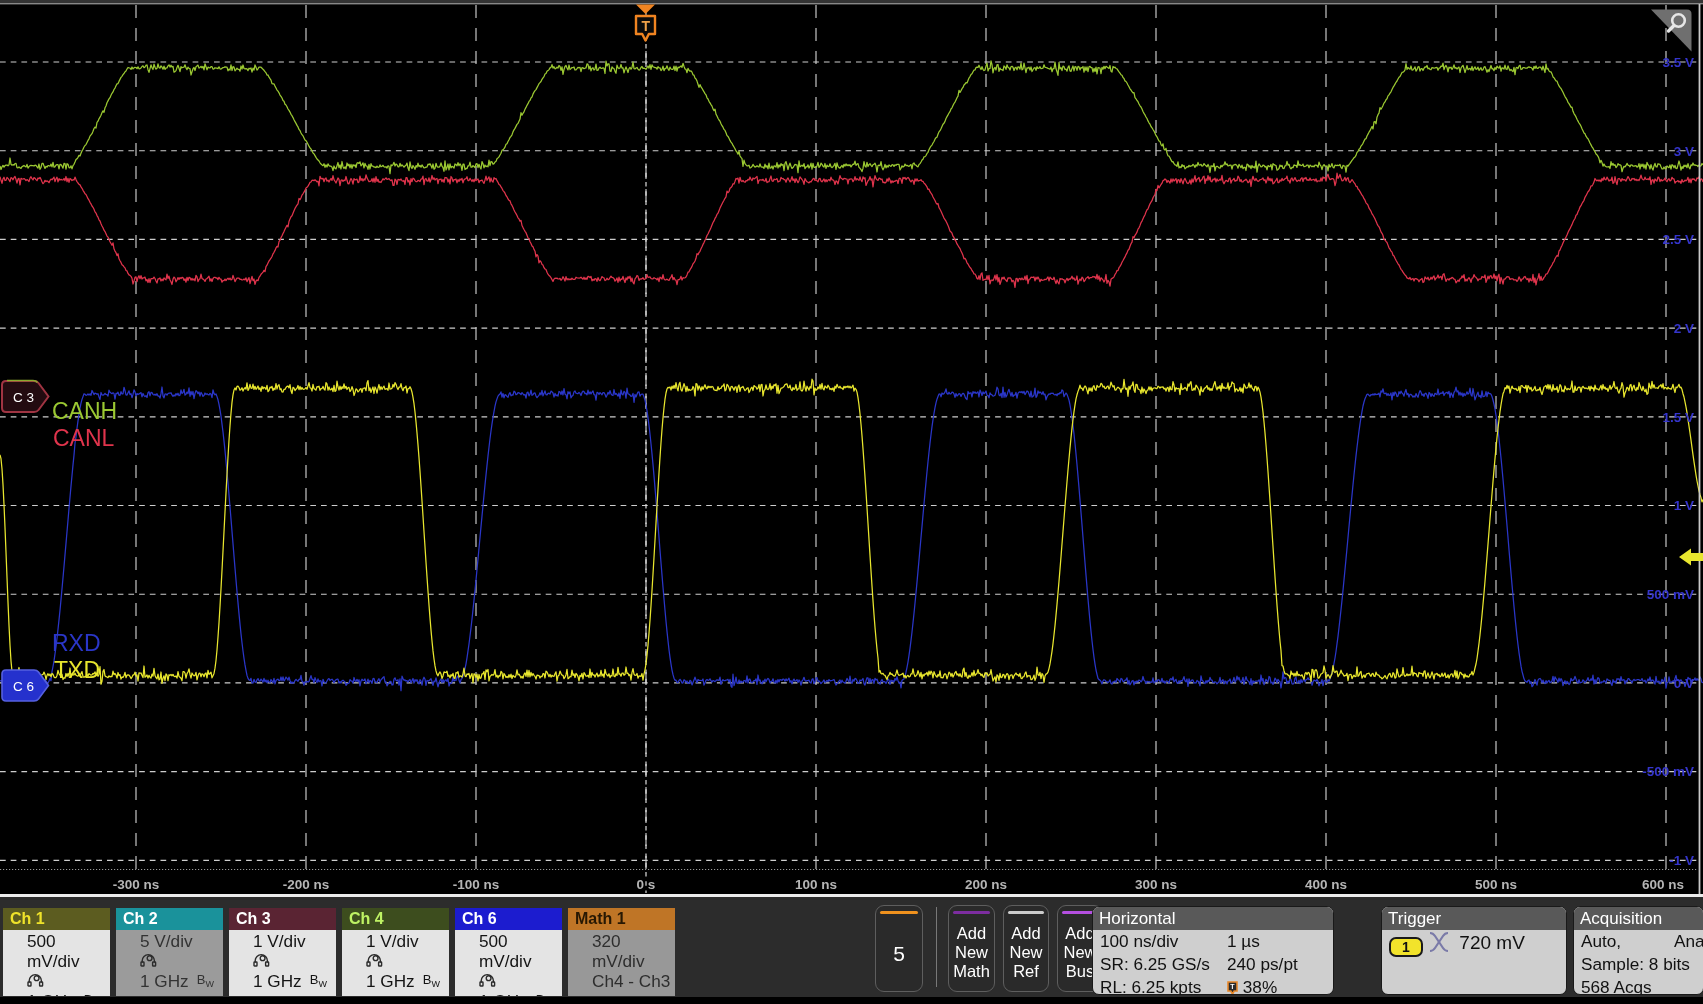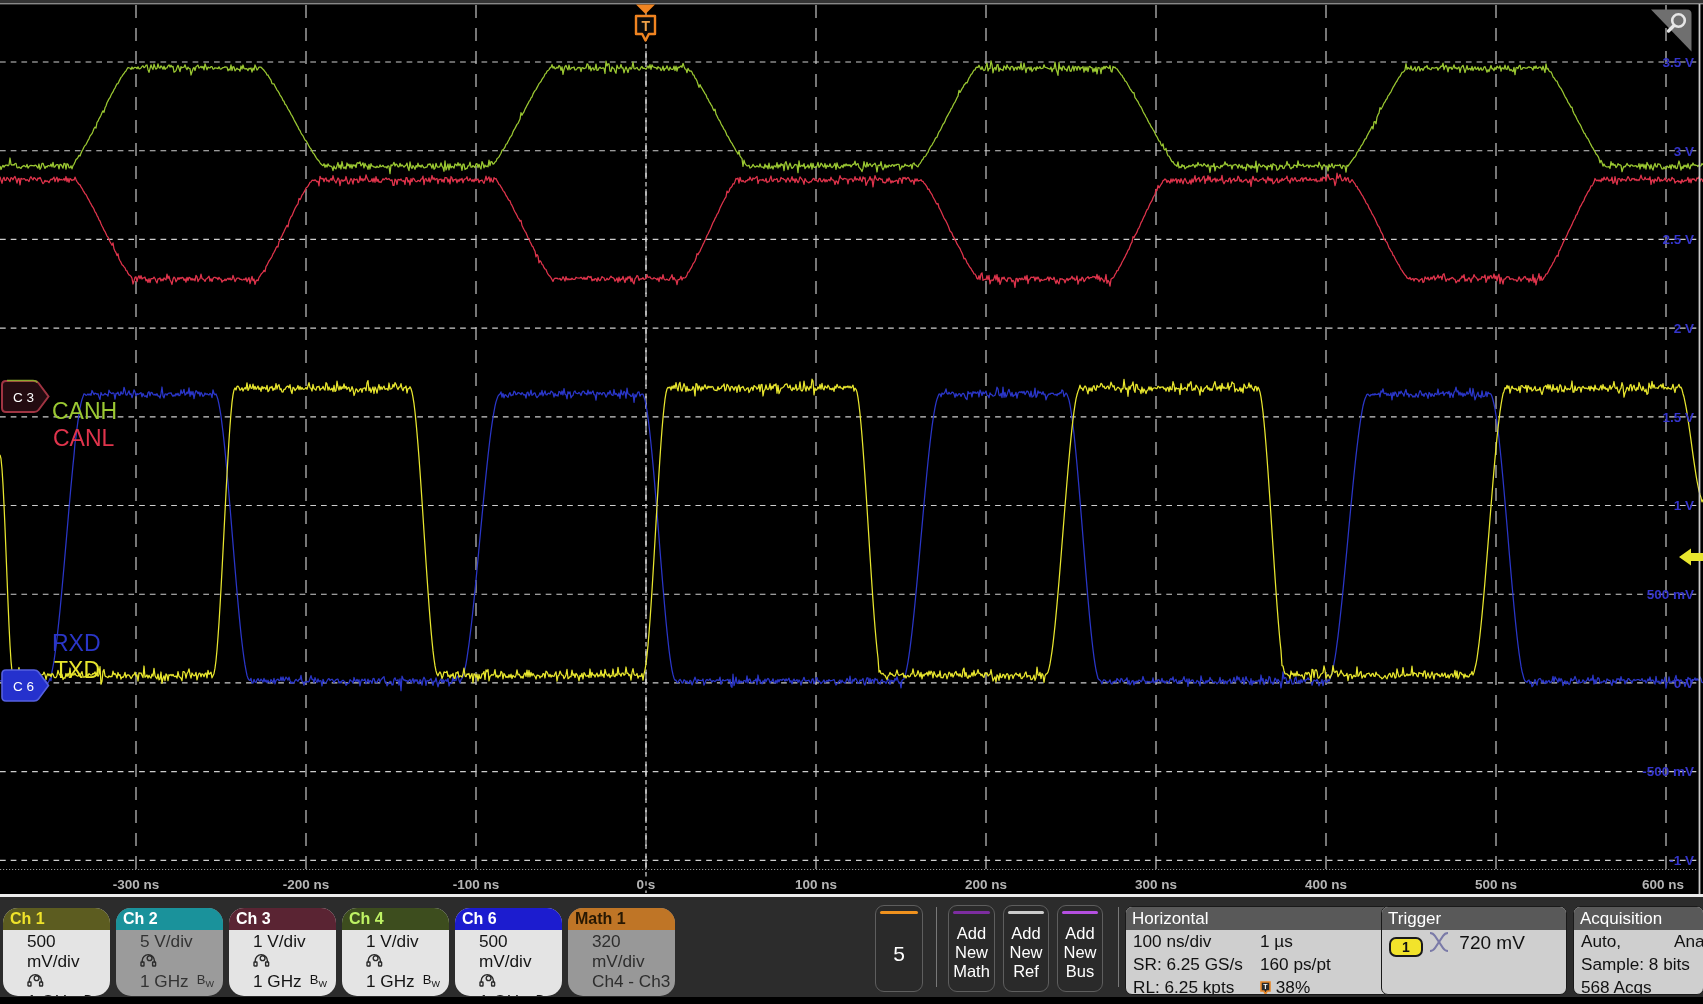--- a/index.html
+++ b/index.html
@@ -1,17 +1,17 @@
 <!DOCTYPE html>
 <html><head><meta charset="utf-8"><style>
 html,body{margin:0;padding:0;background:#000;}
 #wrap{position:relative;width:1703px;height:1004px;background:#000;overflow:hidden;font-family:"Liberation Sans",sans-serif;}
 .bar{position:absolute;left:0;top:896.7px;width:1703px;height:107.3px;background:#2c2c2c;}
 .bar::after{content:"";position:absolute;left:0;bottom:0;width:1703px;height:7px;background:#000;}
-.badge{position:absolute;top:11px;width:107px;height:88px;border-radius:15px;overflow:hidden;}
+.badge{position:absolute;top:11px;width:107px;height:88px;border-radius:0;overflow:hidden;}
 .bhdr{height:22px;font-size:16px;font-weight:bold;line-height:22px;padding-left:7px;}
 .brow{padding-left:24px;font-size:17.2px;}
 .b1{margin-top:1.5px;line-height:20px;}
 .b2{height:16px;margin-top:1px;}
 .b3{margin-top:3px;position:relative;line-height:20px;}
 .bw{position:absolute;right:9px;top:-1px;font-size:13px;font-weight:normal;}
 .bw span{font-size:9px;vertical-align:-3px;}
 .btn{position:absolute;top:8px;height:87px;background:#2a2a2a;border:1.5px solid #5e5e5e;border-radius:9px;box-sizing:border-box;}
 .topline{height:3.5px;margin:5px 4px 0 4px;border-radius:2px;}
 .btxt{color:#ffffff;font-size:16.5px;line-height:19px;text-align:center;margin-top:10px;}
@@ -182,25 +182,25 @@
       </div>
 <div class="btn" style="left:1003px;width:46px">
         <div class="topline" style="background:#cccccc"></div>
         <div class="btxt">Add<br>New<br>Ref</div>
       </div>
 <div class="btn" style="left:1057px;width:46px">
         <div class="topline" style="background:#b44fe0"></div>
         <div class="btxt">Add<br>New<br>Bus</div>
       </div>
 <div class="vsep" style="left:1118px"></div>
-<div class="panel" style="left:1125px;width:265px">
+<div class="panel" style="left:1092px;width:242px">
   <div class="phdr">Horizontal</div>
   <div class="pbody">
     <div class="prow"><span class="c1">100 ns/div</span><span class="c2">1 µs</span></div>
-    <div class="prow"><span class="c1">SR: 6.25 GS/s</span><span class="c2">160 ps/pt</span></div>
+    <div class="prow"><span class="c1">SR: 6.25 GS/s</span><span class="c2">240 ps/pt</span></div>
     <div class="prow"><span class="c1">RL: 6.25 kpts</span><span class="c2"><svg width="11" height="14" viewBox="0 0 11 14" style="vertical-align:-2px">
                 <path d="M1,1 h9 v9 h-2.8 l-1.7,3 -1.7,-3 H1 z" fill="#2b2b2b" stroke="#e8882a" stroke-width="1.6"></path>
                 <text x="5.5" y="8.2" fill="#fff" font-size="7" font-weight="bold" text-anchor="middle" font-family="Liberation Sans, sans-serif">T</text>
               </svg> 38%</span></div>
   </div>
 </div>
 <div class="panel" style="left:1381px;width:186px">
   <div class="phdr">Trigger</div>
   <div class="pbody">
     <div class="prow"><span class="tbadge">1</span>&nbsp;<svg width="22" height="24" viewBox="0 0 22 24" style="vertical-align:-5px">

